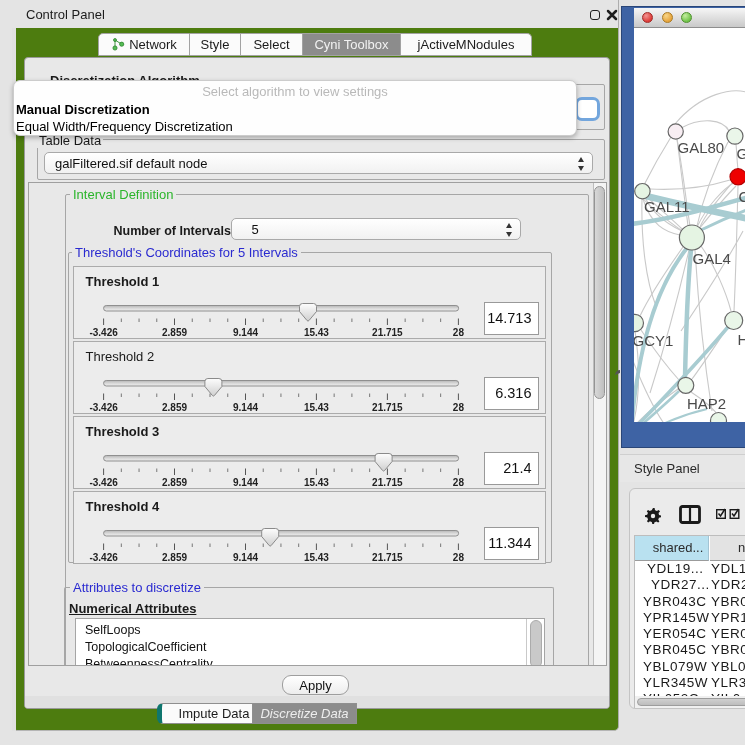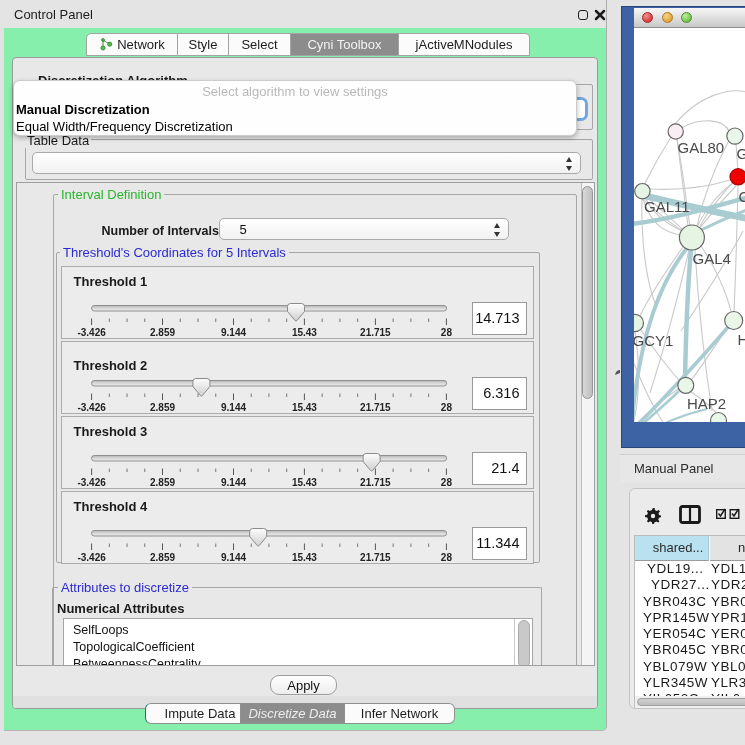--- a/index.html
+++ b/index.html
@@ -4,57 +4,58 @@
 <style>
   * { margin:0; padding:0; box-sizing:border-box; }
   html,body { width:745px; height:745px; overflow:hidden; }
   body { background:#e4e4e4; font-family:"Liberation Sans", sans-serif; position:relative; }
   .abs { position:absolute; }
   .bold { font-weight:bold; }
 </style>
 </head>
 <body>
 
-<div class="abs" id="cpwin" style="left:0;top:0;width:607px;height:731px;background:#86efac;border-right:1px solid #adadad;border-bottom:1px solid #b5b5b5;border-radius:0 0 5px 5px;">
+<div class="abs" id="cpwin" style="left:12px;top:0;width:607px;height:731px;background:#4d7c0f;border-right:1px solid #adadad;border-bottom:1px solid #b5b5b5;border-radius:0 0 5px 5px;">
 
   <div class="abs" style="left:0;top:0;width:100%;height:28px;background:#e4e4e4;"></div>
   <div class="abs" style="left:0;top:28px;width:4px;height:703px;background:#e1e1e1;"></div>
   <div class="abs" style="left:14px;top:7px;font-size:13px;color:#1c1c1c;">Control Panel</div>
 
   <div class="abs" style="left:578px;top:10px;width:10px;height:10px;border:1.8px solid #1d1d1d;border-radius:3px;"></div>
 
   <svg class="abs" style="left:594px;top:9px;" width="12" height="12" viewBox="0 0 12 12">
     <path d="M2 2 L10 10 M10 2 L2 10" stroke="#1d1d1d" stroke-width="2.5" stroke-linecap="round"></path>
   </svg>
 
   <div class="abs" id="toptabs" style="left:86px;top:33px;height:23px;display:flex;font-size:13px;">
     <div class="ttab" style="width:92px;border-radius:5px 0 0 0;"><svg width="14" height="15" viewBox="0 0 14 15" style="margin-right:4px;">
           <path d="M4 3 L4 11 M4 3 L10.7 7.2" stroke="#2e8b2e" stroke-width="0.9" fill="none"></path>
           <circle cx="4" cy="3" r="1.5" fill="#55bb55" stroke="#1e7a1e" stroke-width="0.7"></circle>
           <circle cx="4" cy="11" r="2.1" fill="#55bb55" stroke="#1e7a1e" stroke-width="0.7"></circle>
           <circle cx="10.7" cy="7.2" r="2.1" fill="#55bb55" stroke="#1e7a1e" stroke-width="0.7"></circle>
         </svg>Network</div>
     <div class="ttab" style="width:51px;">Style</div>
     <div class="ttab" style="width:62px;">Select</div>
-    <div class="ttab sel" style="width:108px;">Cyni Toolbox</div>
+    <div class="ttab sel" style="width:98px;">Cyni Toolbox</div>
     <div class="ttab" style="width:131px;border-radius:0 5px 0 0;">jActiveMNodules</div>
   </div>
 
   <div class="abs" id="content" style="left:12px;top:57px;width:586px;height:652px;background:#e8e8e8;border:1px solid #9a9a9a;border-radius:4px;">
     <div class="abs" style="left:0;top:638px;width:584px;height:12px;background:#e0e0e0;border-radius:0 0 3px 3px;"></div>
 
     <div class="abs bold" style="left:25px;top:14.5px;font-size:13px;color:#1a1a1a;">Discretization Algorithm</div>
     <div class="abs" style="left:12px;top:26px;width:568px;height:46px;border:1px solid #a6a6a6;border-radius:2px;"></div>
 
     <div class="abs" style="left:550px;top:39px;width:25px;height:24px;background:#fff;border:3px solid #73a6dd;border-radius:7px;"></div>
 
     <div class="abs" style="left:12px;top:81px;width:568px;height:41px;border:1px solid #a6a6a6;border-radius:2px;"></div>
     <div class="abs" style="left:12px;top:75px;font-size:13px;color:#1a1a1a;background:#e8e8e8;padding:0 2px;">Table Data</div>
 
     <div class="abs combo" style="left:19px;top:94px;width:549px;height:22px;">
+      <span style="margin-left:10px;">galFiltered.sif default node</span>
       <span class="updn"></span>
     </div>
 
     <div class="abs" id="scrollp" style="left:2.5px;top:124px;width:579px;height:484px;background:#e8e8e8;border:1px solid #9f9f9f;overflow:hidden;">
 
       <div class="abs" style="right:0;top:0;width:13px;height:100%;background:#f4f4f4;border-left:1px solid #bdbdbd;"></div>
       <div class="abs" style="right:1px;top:3px;width:11px;height:213px;background:linear-gradient(90deg,#d8d8d8,#bfbfbf);border:1px solid #949494;border-radius:6px;"></div>
 
       <div class="abs" style="left:36px;top:11px;width:524px;height:478px;border:1px solid #a6a6a6;border-radius:2px;"></div>
       <div class="abs" style="left:41.5px;top:4px;font-size:13px;color:#2bb52b;background:#e8e8e8;padding:0 3px;">Interval Definition</div>
@@ -98,21 +99,21 @@
               <line x1="331.15" y1="51.5" x2="331.15" y2="55" stroke="#777" stroke-width="1"></line>
               <line x1="348.9" y1="51.5" x2="348.9" y2="55" stroke="#777" stroke-width="1"></line>
               <line x1="366.65" y1="51.5" x2="366.65" y2="55" stroke="#777" stroke-width="1"></line>
               <line x1="384.4" y1="51.5" x2="384.4" y2="58" stroke="#555" stroke-width="1"></line>
               <text x="384.4" y="69" text-anchor="middle" font-size="10" font-weight="bold" fill="#222" font-family="Liberation Sans, sans-serif">28</text>
       <path transform="translate(234,0)" d="M-8.5 39.5 Q-8.5 36.5 -5.5 36.5 L5.5 36.5 Q8.5 36.5 8.5 39.5 L8.5 44.5 L1 53.5 Q0 54.7 -1 53.5 L-8.5 44.5 Z" fill="url(#thumbg)" stroke="#8a8a8a" stroke-width="1"></path>
     </svg>
     <div class="tfield">14.713</div>
   </div>
           <div class="throw" style="top:158px">
-    <div style="position:absolute;left:12px;top:7px;font-size:13px;font-weight:bold;color:#1a1a1a;margin-top:9px;">Threshold 2</div>
+    <div style="position:absolute;left:12px;top:7px;font-size:13px;font-weight:normal;color:#1a1a1a;">Threshold 2</div>
     <svg width="473" height="73" style="position:absolute;left:0;top:0;">
       <rect x="29.6" y="38.5" width="355" height="5.5" rx="2.7" fill="url(#trackg)" stroke="#8f8f8f" stroke-width="1"></rect>
       <line x1="29.6" y1="51.5" x2="29.6" y2="58" stroke="#555" stroke-width="1"></line>
               <text x="29.6" y="69" text-anchor="middle" font-size="10" font-weight="bold" fill="#222" font-family="Liberation Sans, sans-serif">-3.426</text>
               <line x1="47.325" y1="51.5" x2="47.325" y2="55" stroke="#777" stroke-width="1"></line>
               <line x1="65.05000000000001" y1="51.5" x2="65.05000000000001" y2="55" stroke="#777" stroke-width="1"></line>
               <line x1="82.775" y1="51.5" x2="82.775" y2="55" stroke="#777" stroke-width="1"></line>
               <line x1="100.5" y1="51.5" x2="100.5" y2="58" stroke="#555" stroke-width="1"></line>
               <text x="100.5" y="69" text-anchor="middle" font-size="10" font-weight="bold" fill="#222" font-family="Liberation Sans, sans-serif">2.859</text>
               <line x1="118.25" y1="51.5" x2="118.25" y2="55" stroke="#777" stroke-width="1"></line>
@@ -206,35 +207,34 @@
               <line x1="384.4" y1="51.5" x2="384.4" y2="58" stroke="#555" stroke-width="1"></line>
               <text x="384.4" y="69" text-anchor="middle" font-size="10" font-weight="bold" fill="#222" font-family="Liberation Sans, sans-serif">28</text>
       <path transform="translate(196.2,0)" d="M-8.5 39.5 Q-8.5 36.5 -5.5 36.5 L5.5 36.5 Q8.5 36.5 8.5 39.5 L8.5 44.5 L1 53.5 Q0 54.7 -1 53.5 L-8.5 44.5 Z" fill="url(#thumbg)" stroke="#8a8a8a" stroke-width="1"></path>
     </svg>
     <div class="tfield">11.344</div>
   </div>
         </div>
 
       <div class="abs" style="left:35.5px;top:404px;width:490px;height:86px;border:1px solid #a6a6a6;border-top-left-radius:2px;border-top-right-radius:2px;border-bottom:none;"></div>
       <div class="abs" style="left:41.5px;top:397px;font-size:13px;color:#2a2ad0;background:#e8e8e8;padding:0 3px;">Attributes to discretize</div>
-      <div class="abs bold" style="left:40.5px;top:418px;font-size:13px;color:#1a1a1a;">Numerical Attributes</div>
+      <div class="abs bold" style="left:40.5px;top:418px;font-size:13px;color:#1a1a1a;text-decoration:underline;">Numerical Attributes</div>
       <div class="abs" style="left:46.5px;top:435px;width:470px;height:51px;background:#fff;border:1px solid #a5a5a5;border-bottom:none;">
         <div class="abs" style="right:17px;top:0;width:1px;height:100%;background:#c9c9c9;"></div>
         <div class="abs" style="right:2.5px;top:1px;width:12px;height:48px;background:#c9c9c9;border:1px solid #ababab;border-radius:6px;"></div>
         <div style="font-size:12.5px;color:#111;padding:3px 0 0 9px;line-height:17px;">SelfLoops<br>TopologicalCoefficient<br>BetweennessCentrality</div>
       </div>
     </div>
 
     <div class="abs" style="left:257px;top:617px;width:67px;height:20px;background:linear-gradient(#ffffff,#ededed);border:1px solid #9e9e9e;border-radius:9px;text-align:center;font-size:13px;line-height:19px;color:#111;">Apply</div>
   </div>
 
   <div class="abs" id="bottabs" style="left:145px;top:703px;height:21px;display:flex;font-size:13px;">
     <div class="btab" style="width:96px;border-radius:6px 0 0 6px;">Impute Data</div>
     <div class="btab sel" style="width:104px;">Discretize Data</div>
-    <div class="btab" style="width:110px;border-radius:0 6px 6px 0;">Infer Network</div>
   </div>
 </div>
 
 <div class="abs" id="popup" style="left:13px;top:80px;width:564px;height:56px;background:#fefefe;border:1px solid #cccccc;border-radius:7px;box-shadow:0 2px 5px rgba(0,0,0,0.28);z-index:50;">
   <div style="position:absolute;top:3px;left:0;width:100%;text-align:center;font-size:13px;color:#b9b9b9;">Select algorithm to view settings</div>
   <div class="bold" style="position:absolute;top:21px;left:2px;font-size:13px;color:#000;">Manual Discretization</div>
   <div style="position:absolute;top:38px;left:2px;font-size:13px;color:#000;">Equal Width/Frequency Discretization</div>
 </div>
 
 <svg class="abs" style="left:614px;top:368px;" width="8" height="10" viewBox="0 0 8 10">
@@ -309,21 +309,21 @@
         <text x="691.5" y="262.5">GAL4</text>
         <text x="631.5" y="344.5">GCY1</text>
         <text x="736.5" y="343.5">H</text>
         <text x="686" y="407.5">HAP2</text>
       </g>
     </svg>
   </div>
 </div>
 
 <div class="abs" style="left:620px;top:454px;width:125px;height:28px;background:#e7e7e7;border-top:1px solid #cfcfcf;"></div>
-<div class="abs" style="left:634px;top:461px;font-size:13px;color:#2a2a2a;">Manual Panel</div>
+<div class="abs" style="left:634px;top:461px;font-size:13px;color:#2a2a2a;">Style Panel</div>
 
 <div class="abs" style="left:629px;top:488px;width:130px;height:221px;background:#ebebeb;border:1px solid #c4c4c4;border-radius:6px;">
 
   <svg class="abs" style="left:15px;top:19px;" width="16" height="16" viewBox="0 0 16 16">
     <path fill="#1a1a1a" d="M8 0 L9.6 0 L10 2.2 A6 6 0 0 1 11.8 3 L13.8 1.9 L15 3.4 L13.5 5.1 A6 6 0 0 1 14 7 L16 7.6 L16 9.3 L13.9 9.8 A6 6 0 0 1 13.2 11.6 L14.4 13.4 L13.2 14.6 L11.3 13.5 A6 6 0 0 1 9.5 14.3 L9 16 L7.3 16 L6.8 13.9 A6 6 0 0 1 5 13.2 L3.2 14.4 L2 13.2 L3.1 11.3 A6 6 0 0 1 2.3 9.5 L0 9 L0 7.3 L2.2 6.8 A6 6 0 0 1 3 5 L1.8 3.2 L3 2 L4.9 3.1 A6 6 0 0 1 6.7 2.3 Z"></path>
     <circle cx="8" cy="8" r="2.2" fill="#ebebeb"></circle>
   </svg>
   <svg class="abs" style="left:49px;top:16px;" width="22" height="19" viewBox="0 0 22 19">
     <rect x="1.5" y="1.5" width="19" height="16" rx="2" fill="none" stroke="#1a1a1a" stroke-width="2.8"></rect>
     <path d="M11 1.5 V17.5" stroke="#1a1a1a" stroke-width="2.2"></path>
@@ -355,21 +355,21 @@
   </div>
 </div>
 
 <style>
   .ttab { height:23px; background:#fbfbfb; border:1px solid #a3a3a3; border-left:none;
           display:flex; align-items:center; justify-content:center; color:#1b1b1b; }
   #toptabs .ttab:first-child { border-left:1px solid #a3a3a3; }
   .ttab.sel { background:#8c8c8c; color:#f2f2f2; }
   .btab { height:21px; background:#fbfbfb; border:1px solid #8f8f8f; border-left:none;
           display:flex; align-items:center; justify-content:center; color:#1b1b1b; }
-  #bottabs .btab:first-child { border-left:1px solid #0f766e;padding-left:14px; }
+  #bottabs .btab:first-child { border-left:5px solid #0f766e;padding-left:14px; }
   .btab.sel { background:#8c8c8c; color:#eeeeee;font-style:italic; }
   .combo { background:linear-gradient(#ffffff,#f1f1f1); border:1px solid #a9a9a9; border-radius:5px;
            font-size:13px; color:#111; display:flex; align-items:center; }
   .updn { position:absolute; right:7px; top:4px; width:7px; height:14px; }
   .updn::before { content:""; position:absolute; left:0; top:0;
     border-left:3.5px solid transparent; border-right:3.5px solid transparent; border-bottom:5px solid #333; }
   .updn::after { content:""; position:absolute; left:0; bottom:0;
     border-left:3.5px solid transparent; border-right:3.5px solid transparent; border-top:5px solid #333; }
   .tl { width:11px; height:11px; border-radius:50%; border:1px solid; }
   .throw { position:absolute; width:473px; height:73px; background:#ececec; border:1px solid #ababab; left:44px; }

